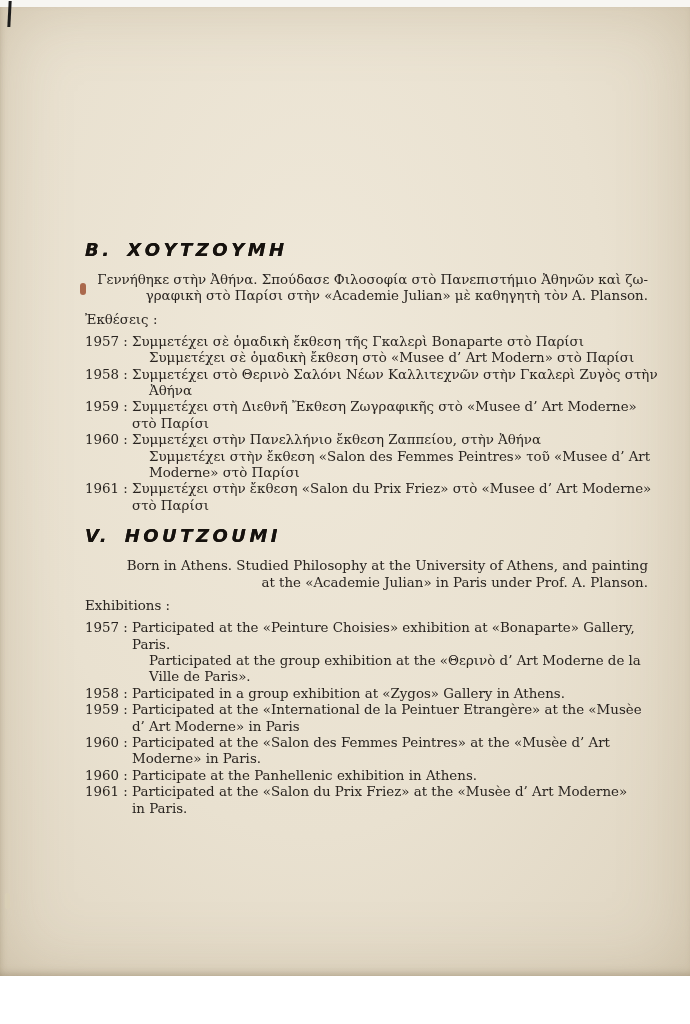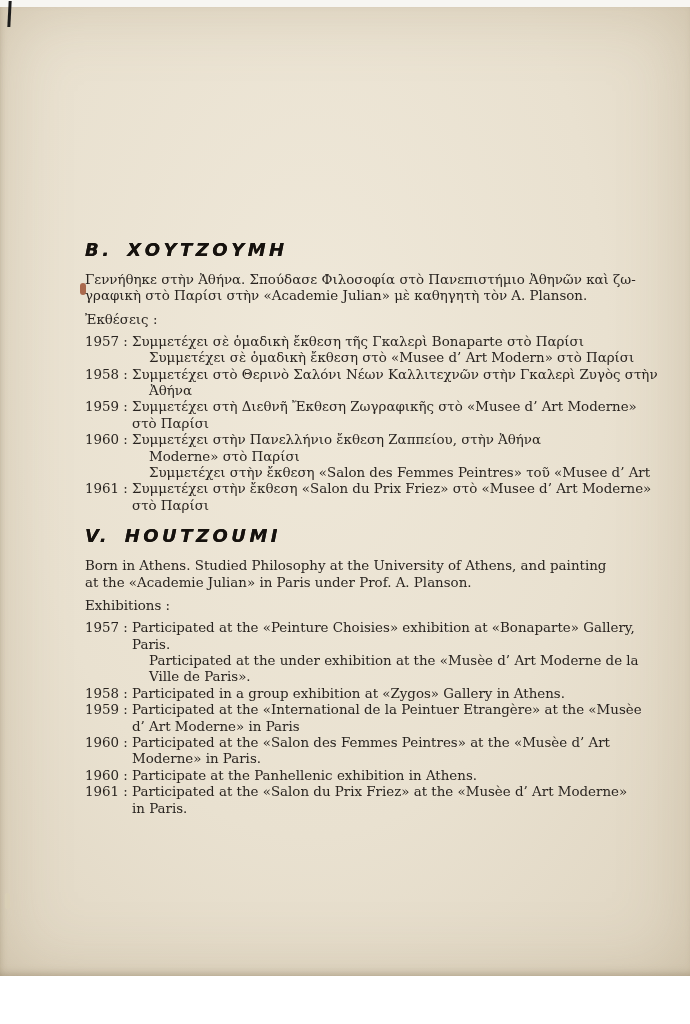--- a/index.html
+++ b/index.html
@@ -57,21 +57,21 @@
     font-style: italic;
     font-weight: bold;
     font-size: 18px;
     line-height: 20px;
     letter-spacing: 3.5px;
     word-spacing: 5px;
     color: #16120e;
     text-shadow: 0 0 .5px #16120e;
   }
   .heading-en { margin-top: 2px; }
-  .intro { margin: 0 0 6px 0; }
+  .intro { margin: 0 0 6px 0; text-align: right; }
   .intro .line { display: block; white-space: nowrap; }
   .label {
     margin: 0 0 6px 0;
     font-weight: normal;
     line-height: 17px;
   }
   .rows { margin-bottom: 12px; }
   .row { display: flex; justify-content: space-between; }
   .row .year { flex: 0 0 47px; white-space: nowrap; }
   .row .txt { flex: 1 1 auto; white-space: nowrap; }
@@ -119,25 +119,25 @@
           <div class="row">
             <span class="year"></span>
             <span class="txt">στὸ Παρίσι</span>
           </div>
           <div class="row">
             <span class="year">1960 :</span>
             <span class="txt">Συμμετέχει στὴν Πανελλήνιο ἔκθεση Ζαππείου, στὴν Ἀθήνα</span>
           </div>
           <div class="row ind">
             <span class="year"></span>
+            <span class="txt">Συμμετέχει στὴν ἔκθεση «Salon des Femmes Peintres» τοῦ «Musee d’ Art</span>
+          </div>
+          <div class="row ind">
+            <span class="year"></span>
             <span class="txt">Moderne» στὸ Παρίσι</span>
-          </div>
-          <div class="row ind">
-            <span class="year"></span>
-            <span class="txt">Συμμετέχει στὴν ἔκθεση «Salon des Femmes Peintres» τοῦ «Musee d’ Art</span>
           </div>
           <div class="row">
             <span class="year">1961 :</span>
             <span class="txt">Συμμετέχει στὴν ἔκθεση «Salon du Prix Friez» στὸ «Musee d’ Art Moderne»</span>
           </div>
           <div class="row">
             <span class="year"></span>
             <span class="txt">στὸ Παρίσι</span>
           </div>
         </div>
@@ -154,21 +154,21 @@
           <div class="row">
             <span class="year">1957 :</span>
             <span class="txt">Participated at the «Peinture Choisies» exhibition at «Bonaparte» Gallery,</span>
           </div>
           <div class="row">
             <span class="year"></span>
             <span class="txt">Paris.</span>
           </div>
           <div class="row ind">
             <span class="year"></span>
-            <span class="txt">Participated at the under exhibition at the «Musèe d’ Art Moderne de la</span>
+            <span class="txt">Participated at the group exhibition at the «Θερινὸ d’ Art Moderne de la</span>
           </div>
           <div class="row ind">
             <span class="year"></span>
             <span class="txt">Ville de Paris».</span>
           </div>
           <div class="row">
             <span class="year">1958 :</span>
             <span class="txt">Participated in a group exhibition at «Zygos» Gallery in Athens.</span>
           </div>
           <div class="row">

